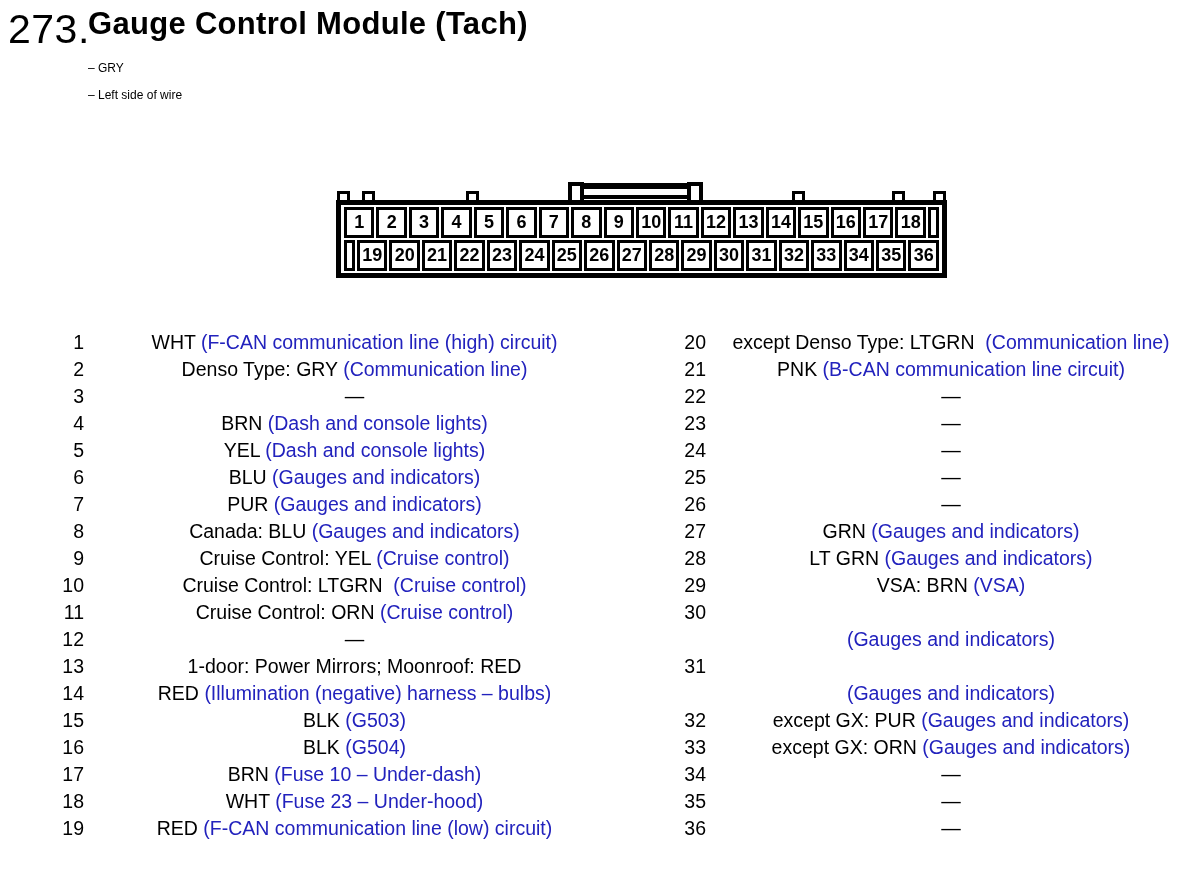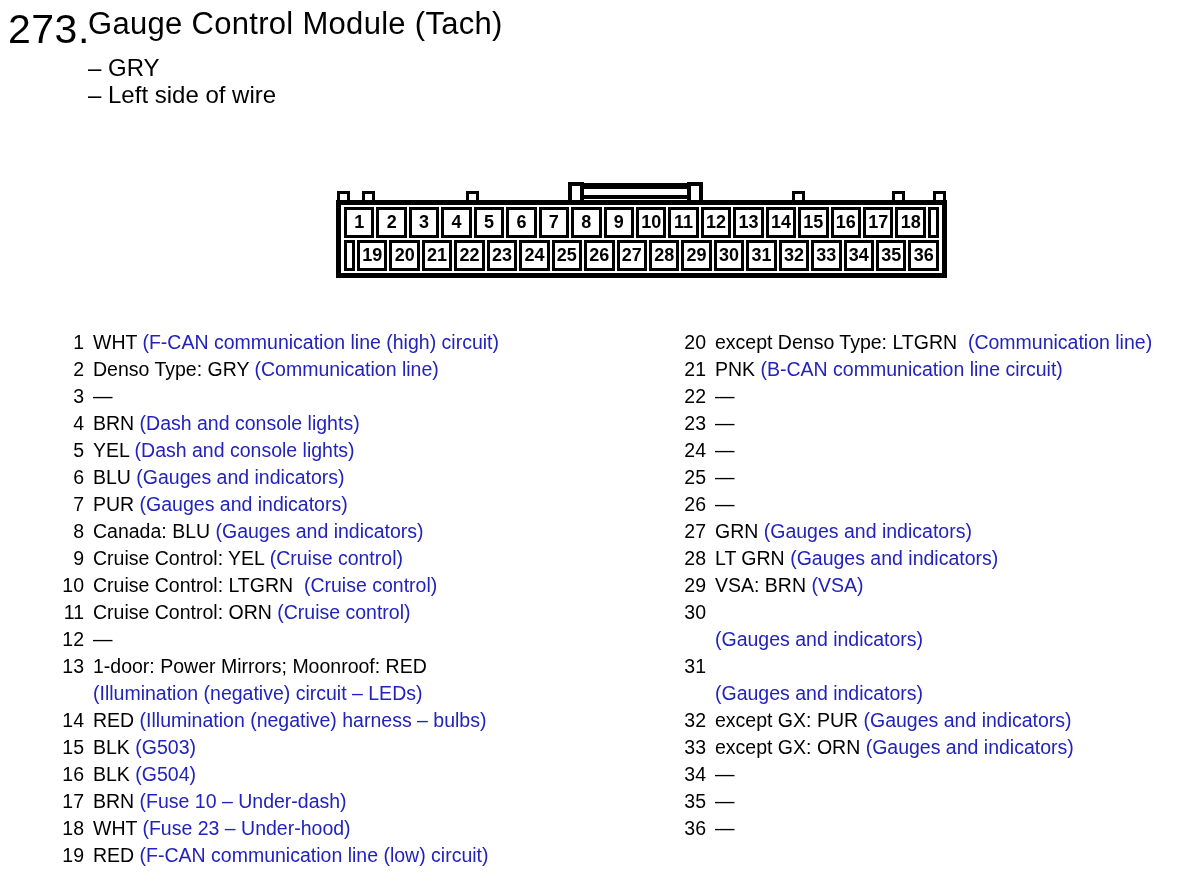--- a/index.html
+++ b/index.html
@@ -9,25 +9,25 @@
     font-family:"Liberation Sans", sans-serif;
     overflow:hidden;
   }
   
   .page-number {
     position:absolute; left:8px; top:6px;
     font-size:41px; font-weight:normal; letter-spacing:0.5px;
   }
   .page-title {
     position:absolute; left:88px; top:6px;
-    font-size:31px; font-weight:normal; letter-spacing:0.3px;
+    font-size:31px; font-weight:bold; letter-spacing:0.3px;
   }
   .details {
     position:absolute; left:88px; top:55px;
-    font-size:24px; line-height:26.5px;
+    font-size:12px; line-height:26.5px;
   }
   
   .connector { position:absolute; left:336px; top:182px; width:611px; height:96px; }
   .conn-body {
     position:absolute; left:0; top:18px; width:611px; height:78px;
     border:5px solid #000; background:#fff; box-sizing:border-box;
     padding:2px 3px; display:flex; flex-direction:column; gap:2px; z-index:3;
   }
   .conn-row { display:flex; gap:2px; flex:1 1 0; }
   .pin-cell {
@@ -48,21 +48,21 @@
     position:absolute; top:1px; left:240px; width:127px; height:16px;
     border-top:6px solid #000; border-bottom:4px solid #000;
     background:#fff; box-sizing:border-box; z-index:1;
   }
   
   .pin-list { position:absolute; top:329px; font-size:19.5px; line-height:27px; }
   #pin-list-left  { left:50px;  width:566px; }
   #pin-list-right { left:672px; width:515px; }
   .pin-row { display:flex; }
   .pin-num { flex:0 0 34px; text-align:right; margin-right:9px; }
-  .pin-text { flex:1 1 auto; }
+  .pin-text { flex:1 1 auto;text-align:center; }
   .circuit { color:var(--blue,#2222bd); }
 </style>
 </head>
 <body>
 
 <div class="page-number">273.</div>
 <div class="page-title">Gauge Control Module (Tach)</div>
 
 <div class="details">
   <div>– GRY</div>
@@ -169,21 +169,21 @@
     <div class="pin-row">
       <span class="pin-num">11</span>
       <span class="pin-text"><span class="wire">Cruise Control: ORN</span> <span class="circuit">(Cruise control)</span></span>
     </div>
     <div class="pin-row">
       <span class="pin-num">12</span>
       <span class="pin-text"><span class="wire">—</span></span>
     </div>
     <div class="pin-row">
       <span class="pin-num">13</span>
-      <span class="pin-text"><span class="wire">1-door: Power Mirrors; Moonroof: RED</span><br><span class="circuit">(Illumination (negative) circuit – LEDs)</span></span>
+      <span class="pin-text"><span class="wire">1-door: Power Mirrors; Moonroof: RED</span><br></span>
     </div>
     <div class="pin-row">
       <span class="pin-num">14</span>
       <span class="pin-text"><span class="wire">RED</span> <span class="circuit">(Illumination (negative) harness – bulbs)</span></span>
     </div>
     <div class="pin-row">
       <span class="pin-num">15</span>
       <span class="pin-text"><span class="wire">BLK</span> <span class="circuit">(G503)</span></span>
     </div>
     <div class="pin-row">

